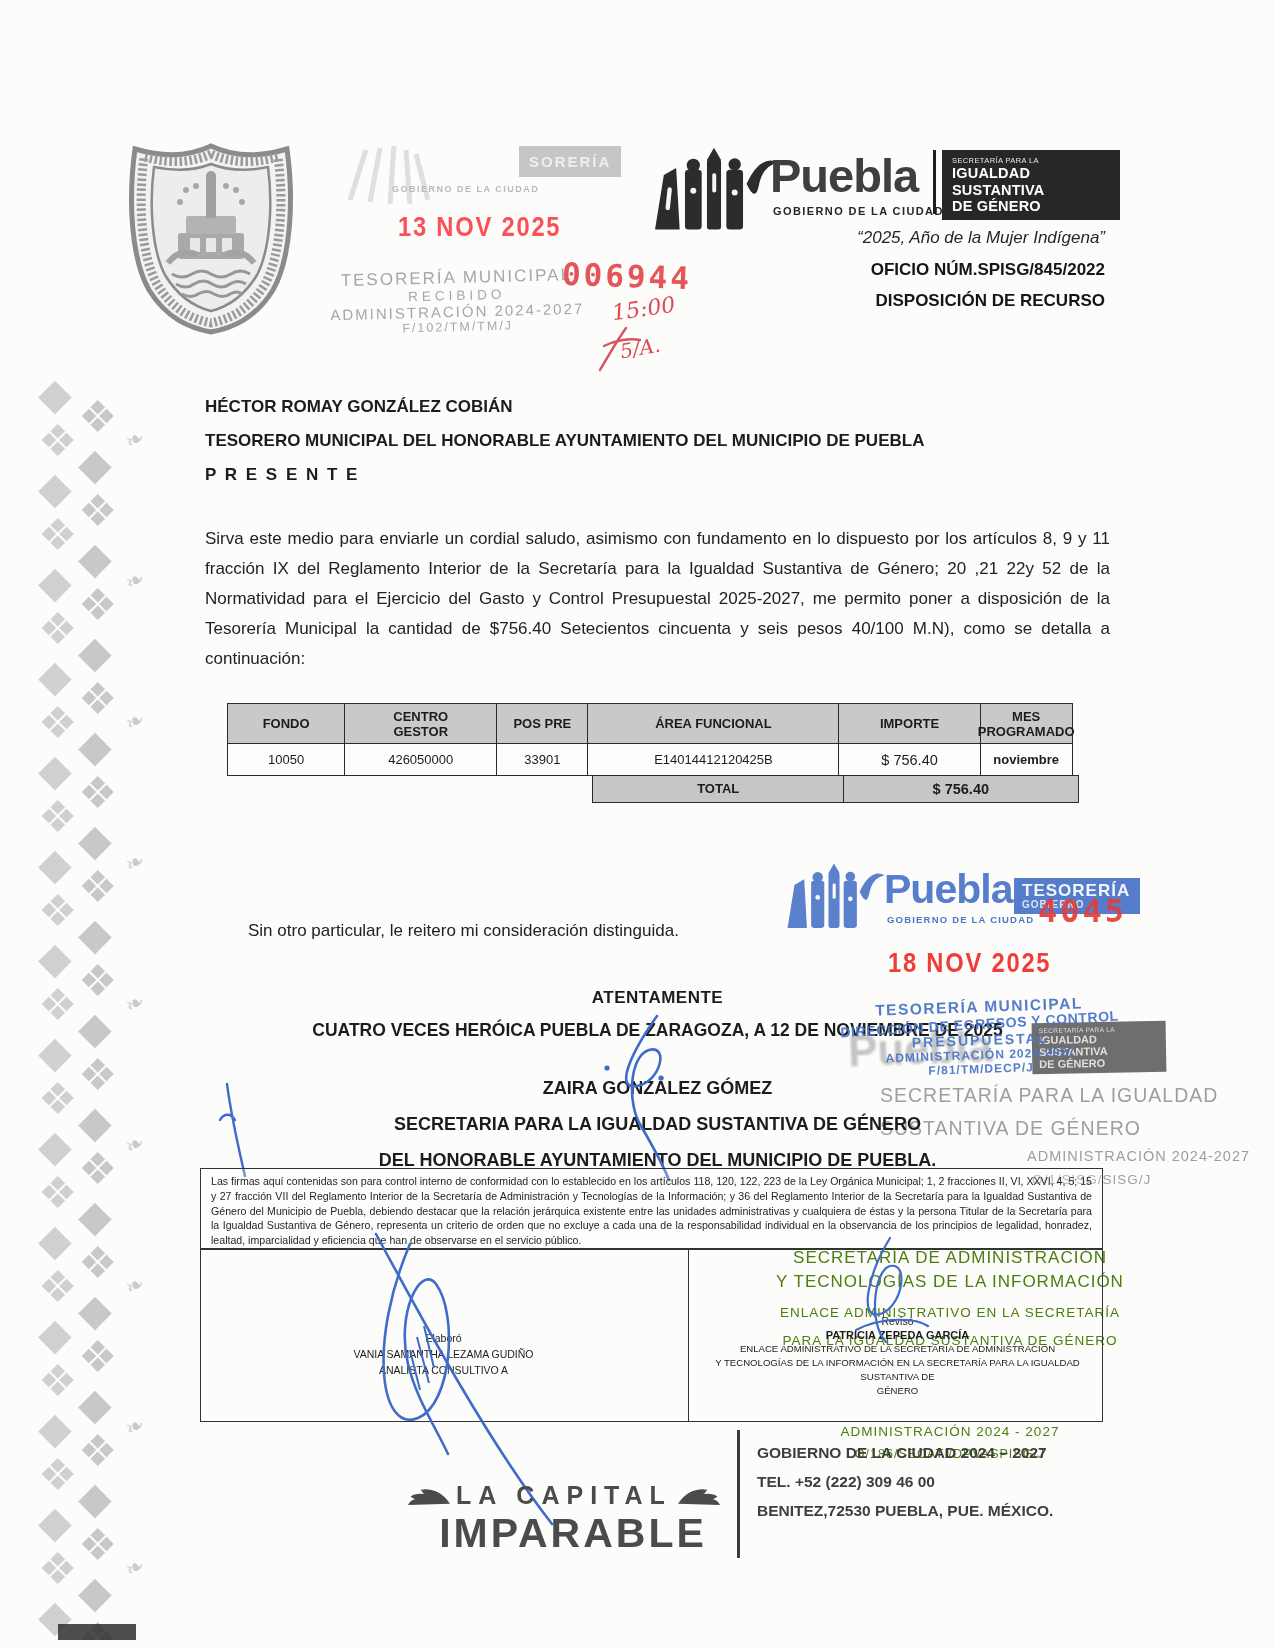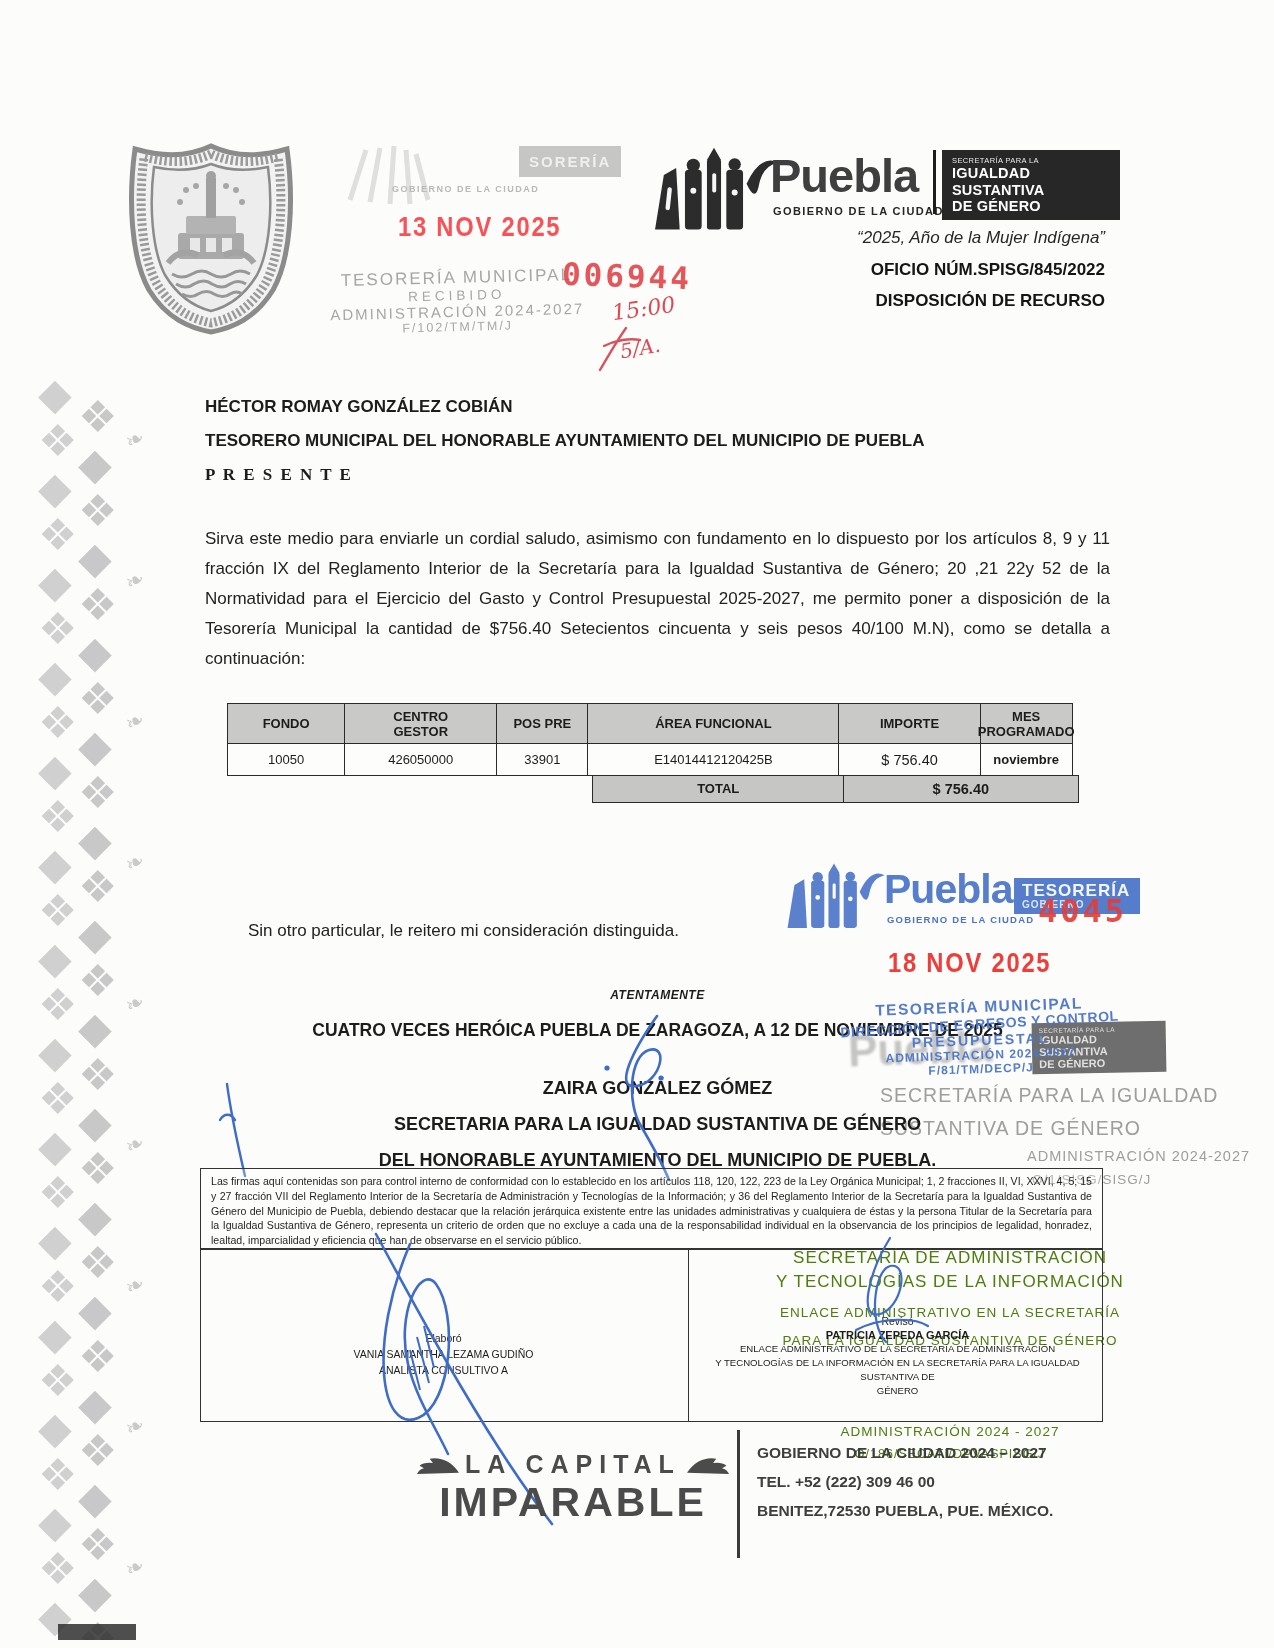--- a/index.html
+++ b/index.html
@@ -290,21 +290,21 @@
     <div class="lg">IGUALDAD SUSTANTIVA</div>
     <div class="lg">DE GÉNERO</div>
   </div>
   <div class="abs motto rt" style="right:169px; top:228px;">“2025, Año de la Mujer Indígena”</div>
   <div class="abs hdr-line rt" style="right:169px; top:260px;">OFICIO NÚM.SPISG/845/2022</div>
   <div class="abs hdr-line rt" style="right:169px; top:291px;">DISPOSICIÓN DE RECURSO</div>
 
   <div class="abs addr" style="left:205px; top:390px; width:960px;">
     <div>HÉCTOR ROMAY GONZÁLEZ COBIÁN</div>
     <div>TESORERO MUNICIPAL DEL HONORABLE AYUNTAMIENTO DEL MUNICIPIO DE PUEBLA</div>
-    <div style="letter-spacing:2px;font-family:Liberation Serif, serif;">P R E S E N T E</div>
+    <div style="letter-spacing:2px;">P R E S E N T E</div>
   </div>
 
   <div class="abs para" style="left:205px; top:524px; width:905px;">Sirva este medio para enviarle un cordial saludo, asimismo con fundamento en lo dispuesto por los artículos 8, 9 y 11 fracción IX del Reglamento Interior de la Secretaría para la Igualdad Sustantiva de Género; 20 ,21 22y 52 de la Normatividad para el Ejercicio del Gasto y Control Presupuestal 2025-2027, me permito poner a disposición de la Tesorería Municipal la cantidad de $756.40 Setecientos cincuenta y seis pesos 40/100 M.N), como se detalla a continuación:</div>
 
   <div class="abs tbl">
     <div class="trow hd">
       <div class="td c0">FONDO</div>
       <div class="td c1">
           <span class="nw1">CENTRO GESTOR</span>
         </div>
@@ -354,21 +354,21 @@
   <div class="abs" style="left:887px; top:914px; font-size:9.5px; font-weight:bold; letter-spacing:1.2px; color:#4a74c9;">GOBIERNO DE LA CIUDAD</div>
   <div class="abs badge-blue" style="left:1014px; top:878px; width:110px;">
     <div class="l1">TESORERÍA</div>
     <div class="l2">GOBIERNO</div>
   </div>
   <div class="abs folio" style="left:1038px; top:892px; font-size:32px; color:#e23f3a;">4045</div>
   <div class="abs reddate" style="left:888px; top:948px; color:#ef3d3a;">18 NOV 2025</div>
 
   <div class="abs para" style="left:248px; top:916px; width:700px;">Sin otro particular, le reitero mi consideración distinguida.</div>
 
-  <div class="abs ctr b" style="left:205px; top:988px; width:905px; font-size:12px; letter-spacing:.5px;font-style:italic;">ATENTAMENTE</div>
+  <div class="abs ctr b" style="left:205px; top:988px; width:905px; font-size:17px; letter-spacing:.5px;">ATENTAMENTE</div>
   <div class="abs ctr b" style="left:165px; top:1020px; width:985px; font-size:17.5px;">CUATRO VECES HERÓICA PUEBLA DE ZARAGOZA, A 12 DE NOVIEMBRE DE 2025</div>
 
   <div class="abs" style="left:848px; top:1024px; font-size:44px; font-weight:800; color:#8d8d8d; opacity:.5; filter:blur(1.1px); transform:rotate(-2deg);">Puebla</div>
   <div class="abs badge-ghost" style="left:1032px; top:1022px; width:120px; transform:rotate(-1deg);">
     <div class="sm">SECRETARÍA PARA LA</div>
     <div class="lg">IGUALDAD SUSTANTIVA</div>
     <div class="lg">DE GÉNERO</div>
   </div>
 
   <div class="abs decp" style="left:810px; top:998px; width:340px;">
@@ -435,21 +435,21 @@
     </svg>
   </div>
 
   <div class="abs" style="left:828px; top:1232px;">
     <svg width="120" height="130" viewBox="0 0 120 130">
       <path d="M62,6 C40,42 30,88 52,82 C74,76 82,30 62,34 C46,38 40,92 58,110 M28,98 C55,84 88,86 100,94" fill="none" stroke="#3f6cc8" stroke-width="2.2" stroke-linecap="round"></path>
     </svg>
   </div>
 
   <div class="abs ctr" style="left:408px; top:1450px; width:330px;">
-    <div style="display:flex; align-items:center; justify-content:center; gap:6px;">
+    <div style="display:flex; align-items:center; gap:6px;margin-top:31px;">
       <span>
         <svg width="42" height="26" viewBox="0 0 66 32" style="transform:scaleX(-1);">
           <path d="M0,28 Q18,2 46,6 L41,13 Q54,11 62,17 L55,21 Q63,23 66,30 Z" fill="#4b4b4b"></path>
         </svg>
       </span>
       <span class="slogan1">LA CAPITAL</span>
       <span>
         <svg width="42" height="26" viewBox="0 0 66 32">
           <path d="M0,28 Q18,2 46,6 L41,13 Q54,11 62,17 L55,21 Q63,23 66,30 Z" fill="#4b4b4b"></path>
         </svg>

